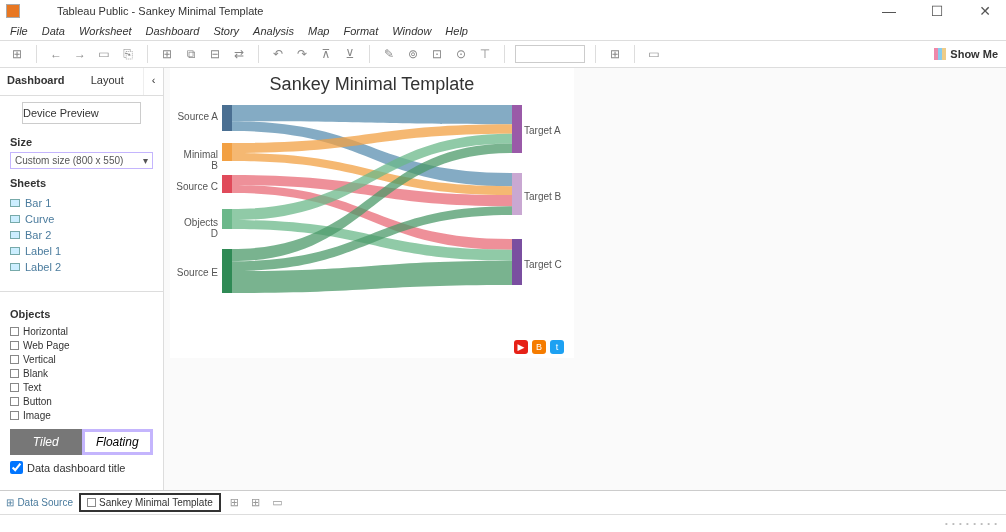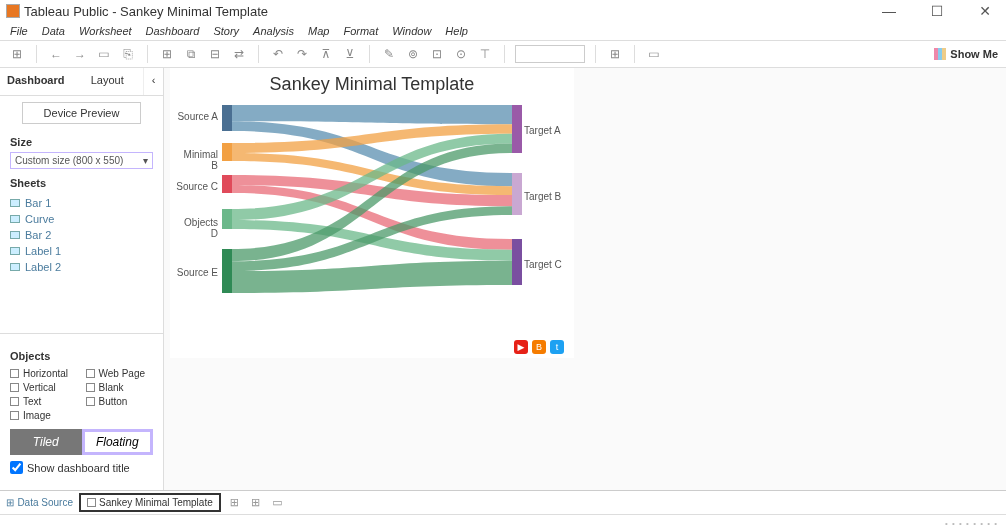--- a/index.html
+++ b/index.html
@@ -1,46 +1,46 @@
 <!DOCTYPE html>
 <html><head>
 <meta charset="utf-8">
 <style>
 * { box-sizing: border-box; margin: 0; padding: 0; font-family: Arial, sans-serif; }
 body { width: 1006px; height: 532px; background: #fff; overflow: hidden; font-size: 11px; color: #333; }
 .titlebar { height: 22px; display: flex; align-items: center; padding: 0 6px; }
 .titlebar .appicon { width: 14px; height: 14px; background: #e87722; border: 1px solid #aaa; margin-right: 4px; }
-.titlebar .title { font-size: 13px; color: #333; flex: 1; }
+.titlebar .title { font-size: 11px; color: #333; flex: 1; margin-left: 33px; }
 .winbtns { display: flex; gap: 18px; align-items:center; }
 .winbtn { width: 30px; height: 20px; display: flex; align-items: center; justify-content: center; cursor: pointer; font-size: 14px; color:#555; }
 .menubar { height: 18px; display: flex; align-items: center; padding-left: 4px; gap: 2px; }
 .menubar span { padding: 1px 6px; cursor: pointer; font-style: italic; }
 .toolbar { height: 28px; border-top: 1px solid #ddd; border-bottom: 1px solid #ddd; display: flex; align-items: center; padding: 0 8px; gap: 6px; }
 .tbtn { width: 18px; height: 18px; display: flex; align-items: center; justify-content: center; color: #888; cursor: pointer; font-size: 12px; }
 .tsep { width: 1px; height: 18px; background: #ddd; margin: 0 4px; }
 .toolbar .formatsel { width: 70px; height: 18px; border: 1px solid #ccc; }
 .toolbar .showme { margin-left: auto; display: flex; align-items: center; gap: 4px; cursor: pointer; font-weight: bold; }
 .showme-icon { width: 12px; height: 12px; background: linear-gradient(90deg,#e8a 33%,#8ce 33% 66%,#ec8 66%); }
 .main { display: flex; height: 422px; }
 .sidebar { width: 164px; border-right: 1px solid #ddd; display: flex; flex-direction: column; }
 .tabs { display: flex; border-bottom: 1px solid #ddd; height: 28px; }
 .tab { flex: 1; text-align: center; padding: 6px 0; cursor: pointer; }
 .tab.active { font-weight: bold; }
 .tabs .sm { width: 20px; flex: 0 0 20px; border-left: 1px solid #eee; text-align:center; padding:6px 0; cursor:pointer; }
-.devprev { margin: 6px 22px; padding: 4px 0; border: 1px solid #ccc; text-align: center; cursor: pointer; }
+.devprev { margin: 6px 22px; padding: 4px 0; border: 1px solid #ccc; cursor: pointer; }
 .section { padding: 6px 10px 2px; }
 .section h4 { font-weight: bold; font-size: 11px; margin-bottom: 4px; }
 .sizesel { width: 100%; border: 1px solid #c4b5fd; padding: 2px 4px; font-size: 10px; color: #555; display:flex; justify-content:space-between; align-items:center; cursor:pointer;}
 .sheetlist { padding: 0 10px; }
 .sheetlist .item { display: flex; align-items: center; gap: 5px; padding: 2px 0; cursor: pointer; color: #4a7b9d; }
 .sheeticon { width: 10px; height: 8px; border: 1px solid #7aa; background: #cef; }
 .spacer { flex: 1; }
 .objects { border-top: 1px solid #ddd; padding: 16px 10px; }
 .objects h4 { font-weight: bold; margin-bottom: 6px; }
-.objgrid { display: grid; grid-template-columns: 1fr 1fr; gap: 3px 8px; font-size: 10px; }
+.objgrid { display: grid; grid-template-columns: 1fr; gap: 3px 8px; font-size: 10px; }
 .obj { display: flex; align-items: center; gap: 4px; cursor: pointer; }
 .obi { width: 9px; height: 9px; border: 1px solid #888; }
 .tf { display: flex; margin-top: 8px; }
 .tf button { flex: 1; padding: 3px 0; border: 3px solid #c4b5fd; cursor: pointer; font-size:12px;font-style:italic;}
 .tf .tiled { background: #777; color: #fff; border-color:#777;}
 .tf .floating { background: #fff; }
 .showtitle { margin-top: 6px; display: flex; align-items: center; gap: 4px; }
 .canvas { flex: 1; position: relative; background: #fafafa; }
 .dash { position: absolute; left: 6px; top: 0; width: 404px; height: 290px; background: #fff; }
 .dashtitle { font-size: 18px; text-align: center; padding: 6px 0 4px; color:#333;}
@@ -194,21 +194,21 @@
             <div class="obi"></div>
             <span>Image</span>
           </div>
       </div>
       <div class="tf">
         <button class="tiled">Tiled</button>
         <button class="floating">Floating</button>
       </div>
       <div class="showtitle">
         <input type="checkbox" checked="" style="">
-        <span>Show dashboard title</span>
+        <span>Data dashboard title</span>
       </div>
     </div>
   </div>
 
   <div class="canvas">
     <div class="dash">
       <div class="dashtitle">Sankey Minimal Template</div>
       <div class="sankey">
         <svg id="sankey-svg" width="404" height="230" viewBox="0 0 404 230">
             <rect x="52" width="10" y="6" height="26" fill="#4a6f92"></rect>

